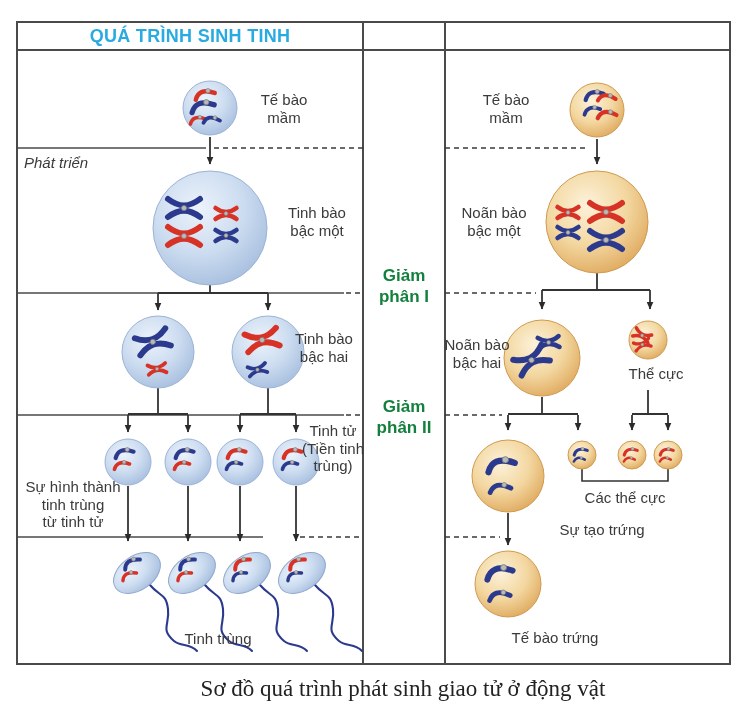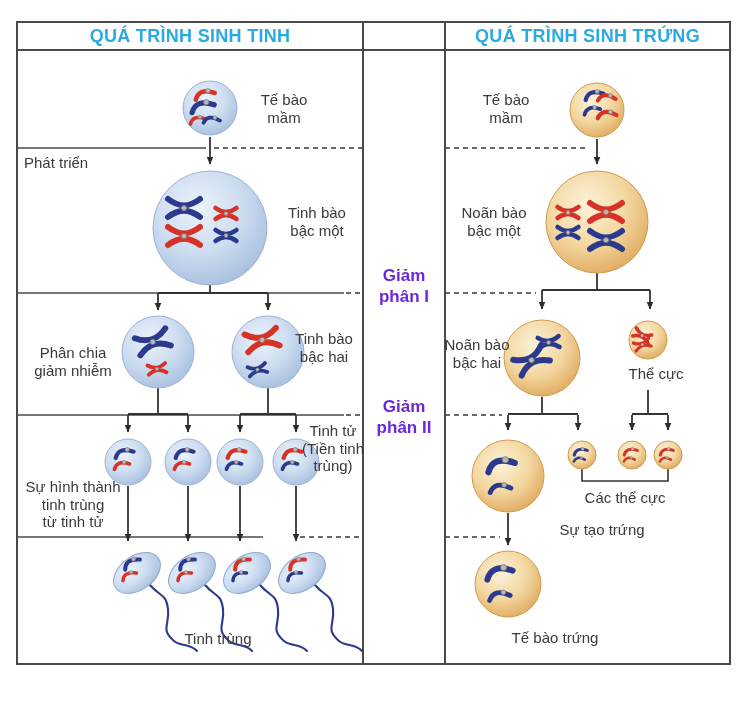--- a/index.html
+++ b/index.html
@@ -1,24 +1,24 @@
 <!DOCTYPE html>
 <html><head>
 <meta charset="utf-8">
 <style>
   html,body{margin:0;padding:0;background:#ffffff;}
   #stage{position:relative;width:752px;height:722px;background:#ffffff;overflow:hidden;
          font-family:"Liberation Sans",sans-serif;}
   #diagram-svg{position:absolute;left:0;top:0;}
   .lbl{position:absolute;font-size:15px;line-height:1.18;color:#3a3a3a;text-align:center;
        white-space:pre-line;transform:translateX(-50%);}
-  .lbl.align-left{transform:none;text-align:center;}
+  .lbl.align-left{transform:none;text-align:center;font-style:italic;}
   .hdr{position:absolute;top:26px;font-size:18px;font-weight:bold;color:#29abe2;
        text-align:center;letter-spacing:.3px;}
-  .mid{position:absolute;font-size:17px;font-weight:bold;color:#6d28d9;text-align:center;
+  .mid{position:absolute;font-size:17px;font-weight:bold;color:#15803d;text-align:center;
        white-space:pre-line;transform:translateX(-50%);line-height:1.25;}
   .caption{position:absolute;top:676px;left:403px;transform:translateX(-50%);
        font-family:"Liberation Serif",serif;font-size:23px;color:#222;white-space:nowrap;}
 </style>
 </head>
 <body>
 
 <div id="stage">
 
   <svg id="diagram-svg" width="752" height="722" viewBox="0 0 752 722">
@@ -229,29 +229,26 @@
     </g>
 
     <g>
       <circle cx="508" cy="584" r="33" fill="url(#go)" stroke="#cf9a4f"></circle>
       <use href="#bent" transform="translate(485,564) scale(1.2)" style="color:#2c3a8e"></use>
       <use href="#bent" transform="translate(489,588) rotate(6) scale(0.95)" style="color:#2c3a8e"></use>
     </g>
   </svg>
 
   <div class="hdr" style="left:17px;width:346px;">QUÁ TRÌNH SINH TINH</div>
-  <div class="hdr" style="left:445px;width:285px;">QUÁ TRÌNH SINH TRỨNG</div>
 
   <div class="lbl align-left" style="left:24px;top:154px;">Phát triển</div>
   <div class="lbl" style="left:284px;top:91px;">Tế bào
 mầm</div>
   <div class="lbl" style="left:317px;top:204px;">Tinh bào
 bậc một</div>
-  <div class="lbl" style="left:73px;top:344px;">Phân chia
-giảm nhiễm</div>
   <div class="lbl" style="left:324px;top:330px;">Tinh bào
 bậc hai</div>
   <div class="lbl" style="left:333px;top:422px;">Tinh tử
 (Tiền tinh
 trùng)</div>
   <div class="lbl" style="left:73px;top:478px;">Sự hình thành
 tinh trùng
 từ tinh tử</div>
   <div class="lbl" style="left:218px;top:630px;">Tinh trùng</div>
 
@@ -264,13 +261,14 @@
 mầm</div>
   <div class="lbl" style="left:494px;top:204px;">Noãn bào
 bậc một</div>
   <div class="lbl" style="left:477px;top:336px;">Noãn bào
 bậc hai</div>
   <div class="lbl" style="left:648px;top:365px;margin-left:8px;">Thể cực</div>
   <div class="lbl" style="left:625px;top:489px;">Các thể cực</div>
   <div class="lbl" style="left:578px;top:521px;margin-left:24px;">Sự tạo trứng</div>
   <div class="lbl" style="left:523px;top:629px;margin-left:32px;">Tế bào trứng</div>
 
+  <div class="caption">Sơ đồ quá trình phát sinh giao tử ở động vật</div>
 </div>
 
 </body></html>

